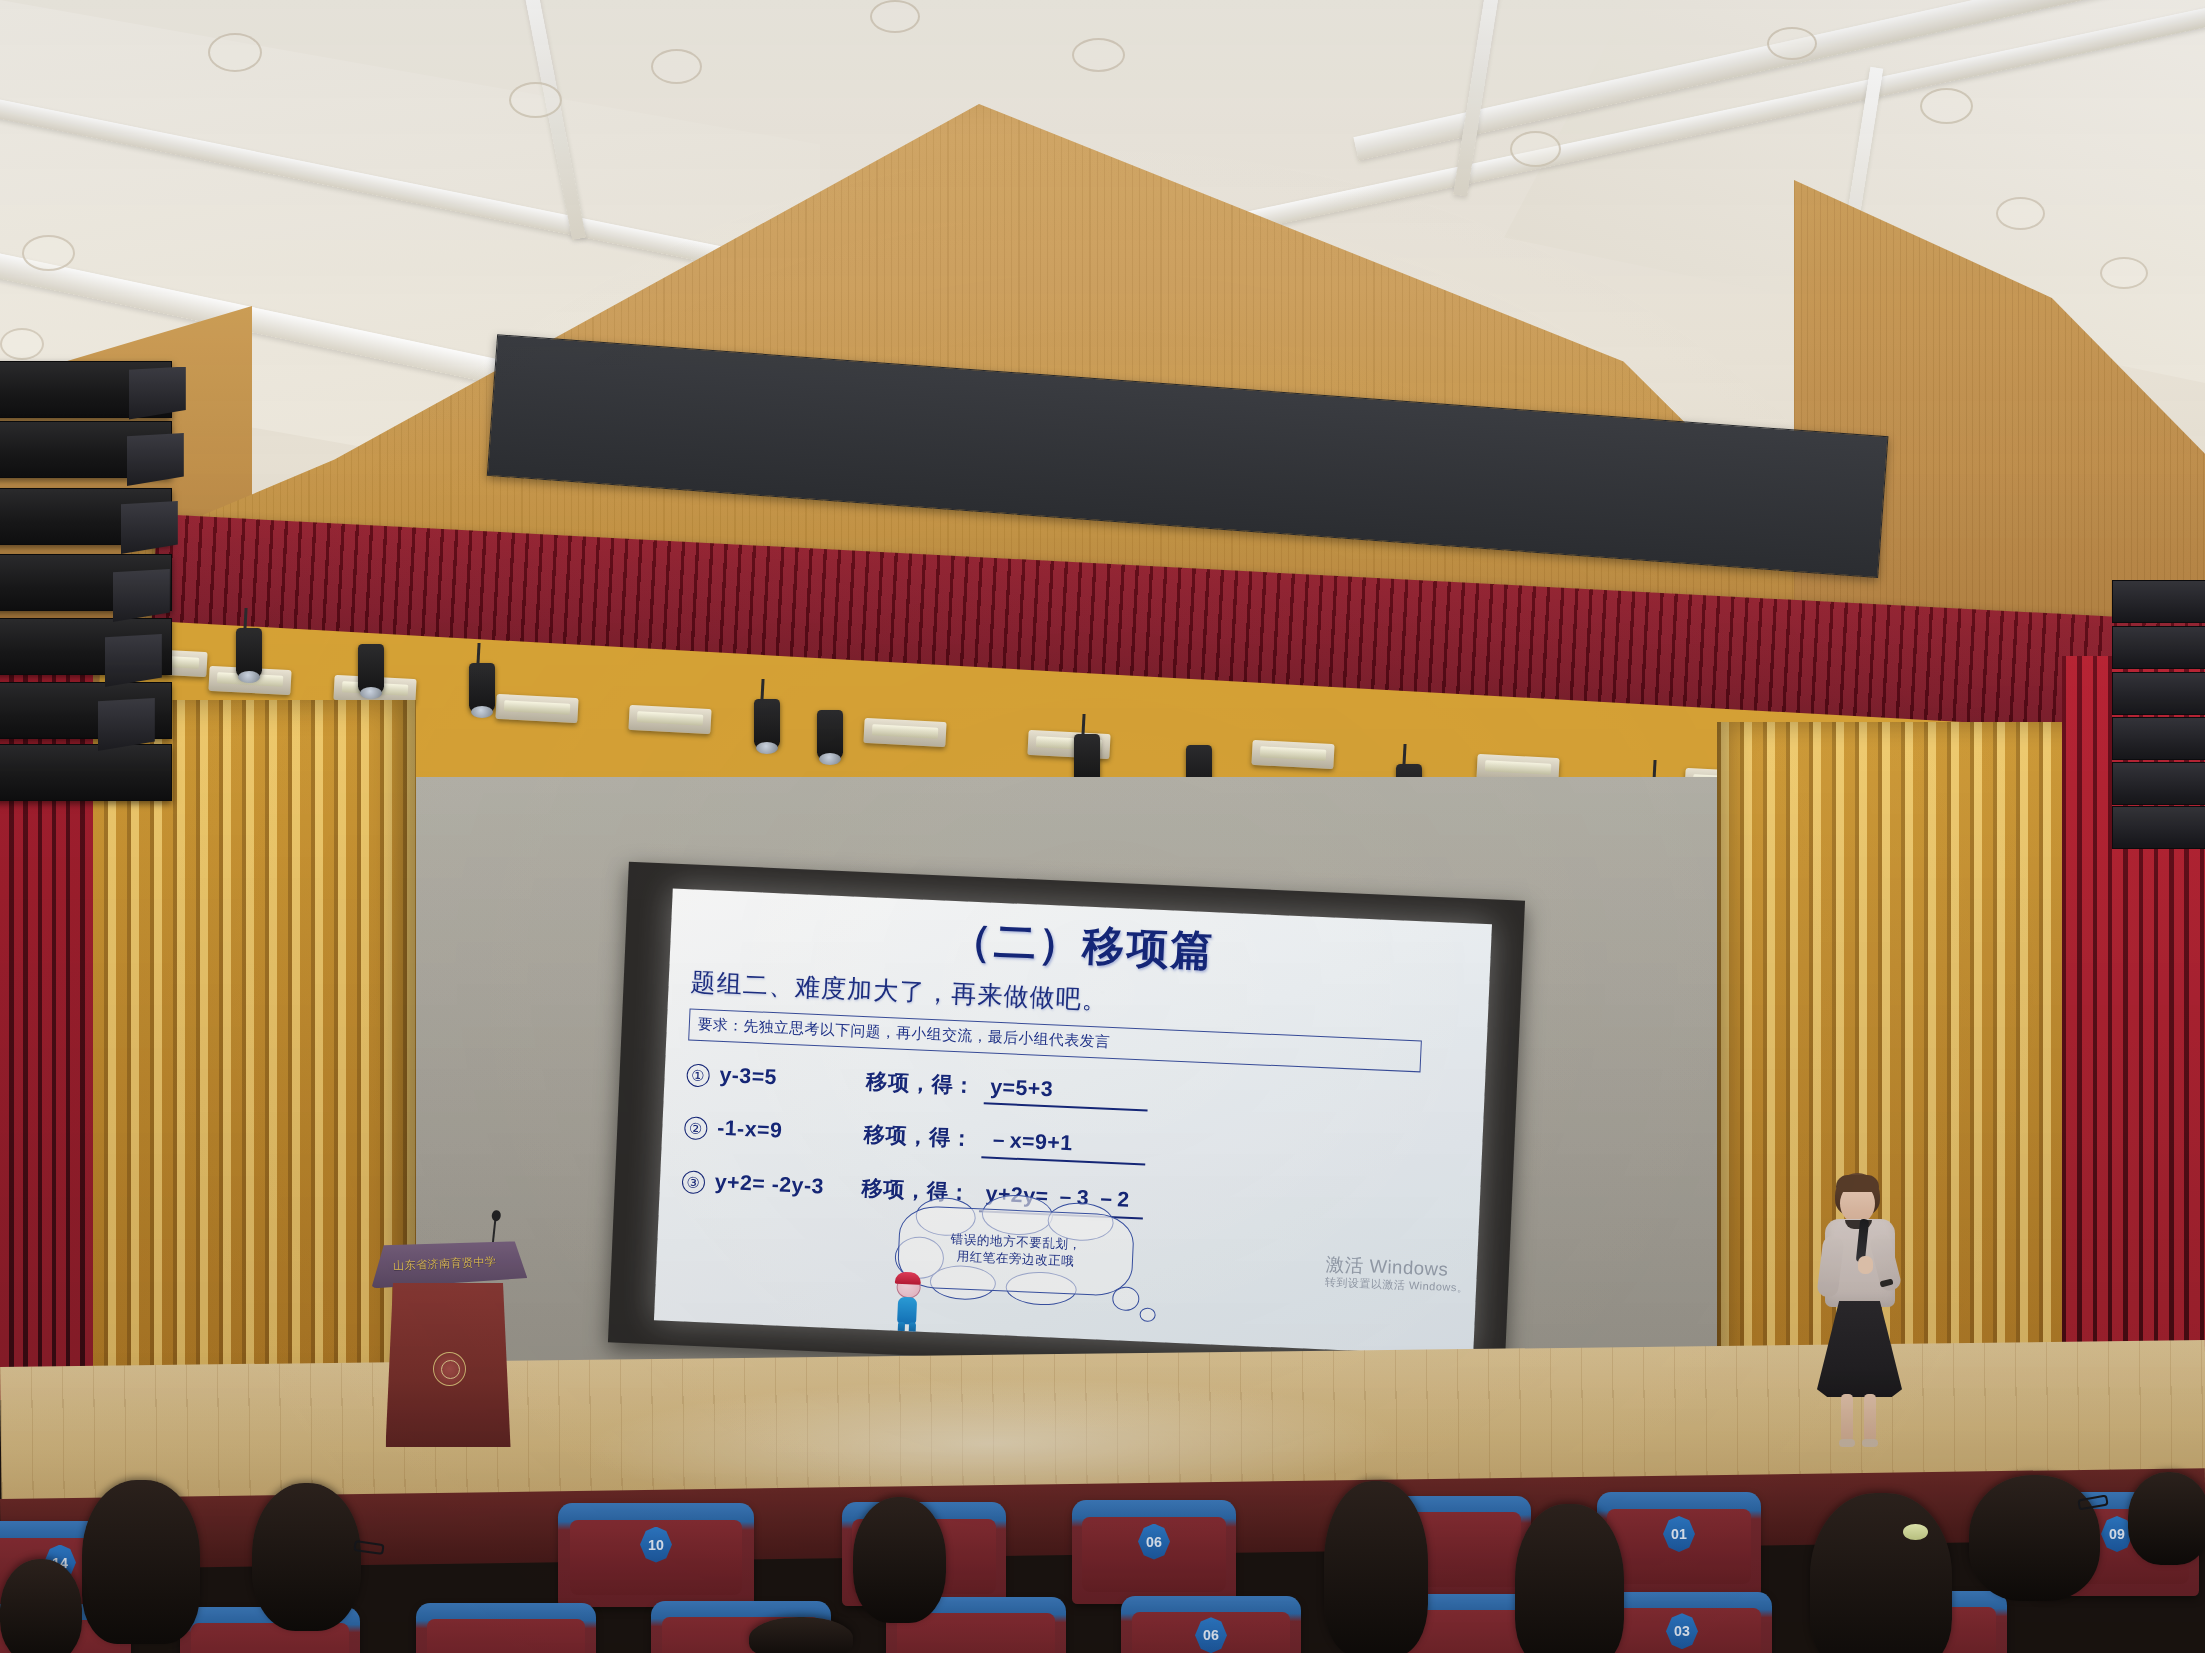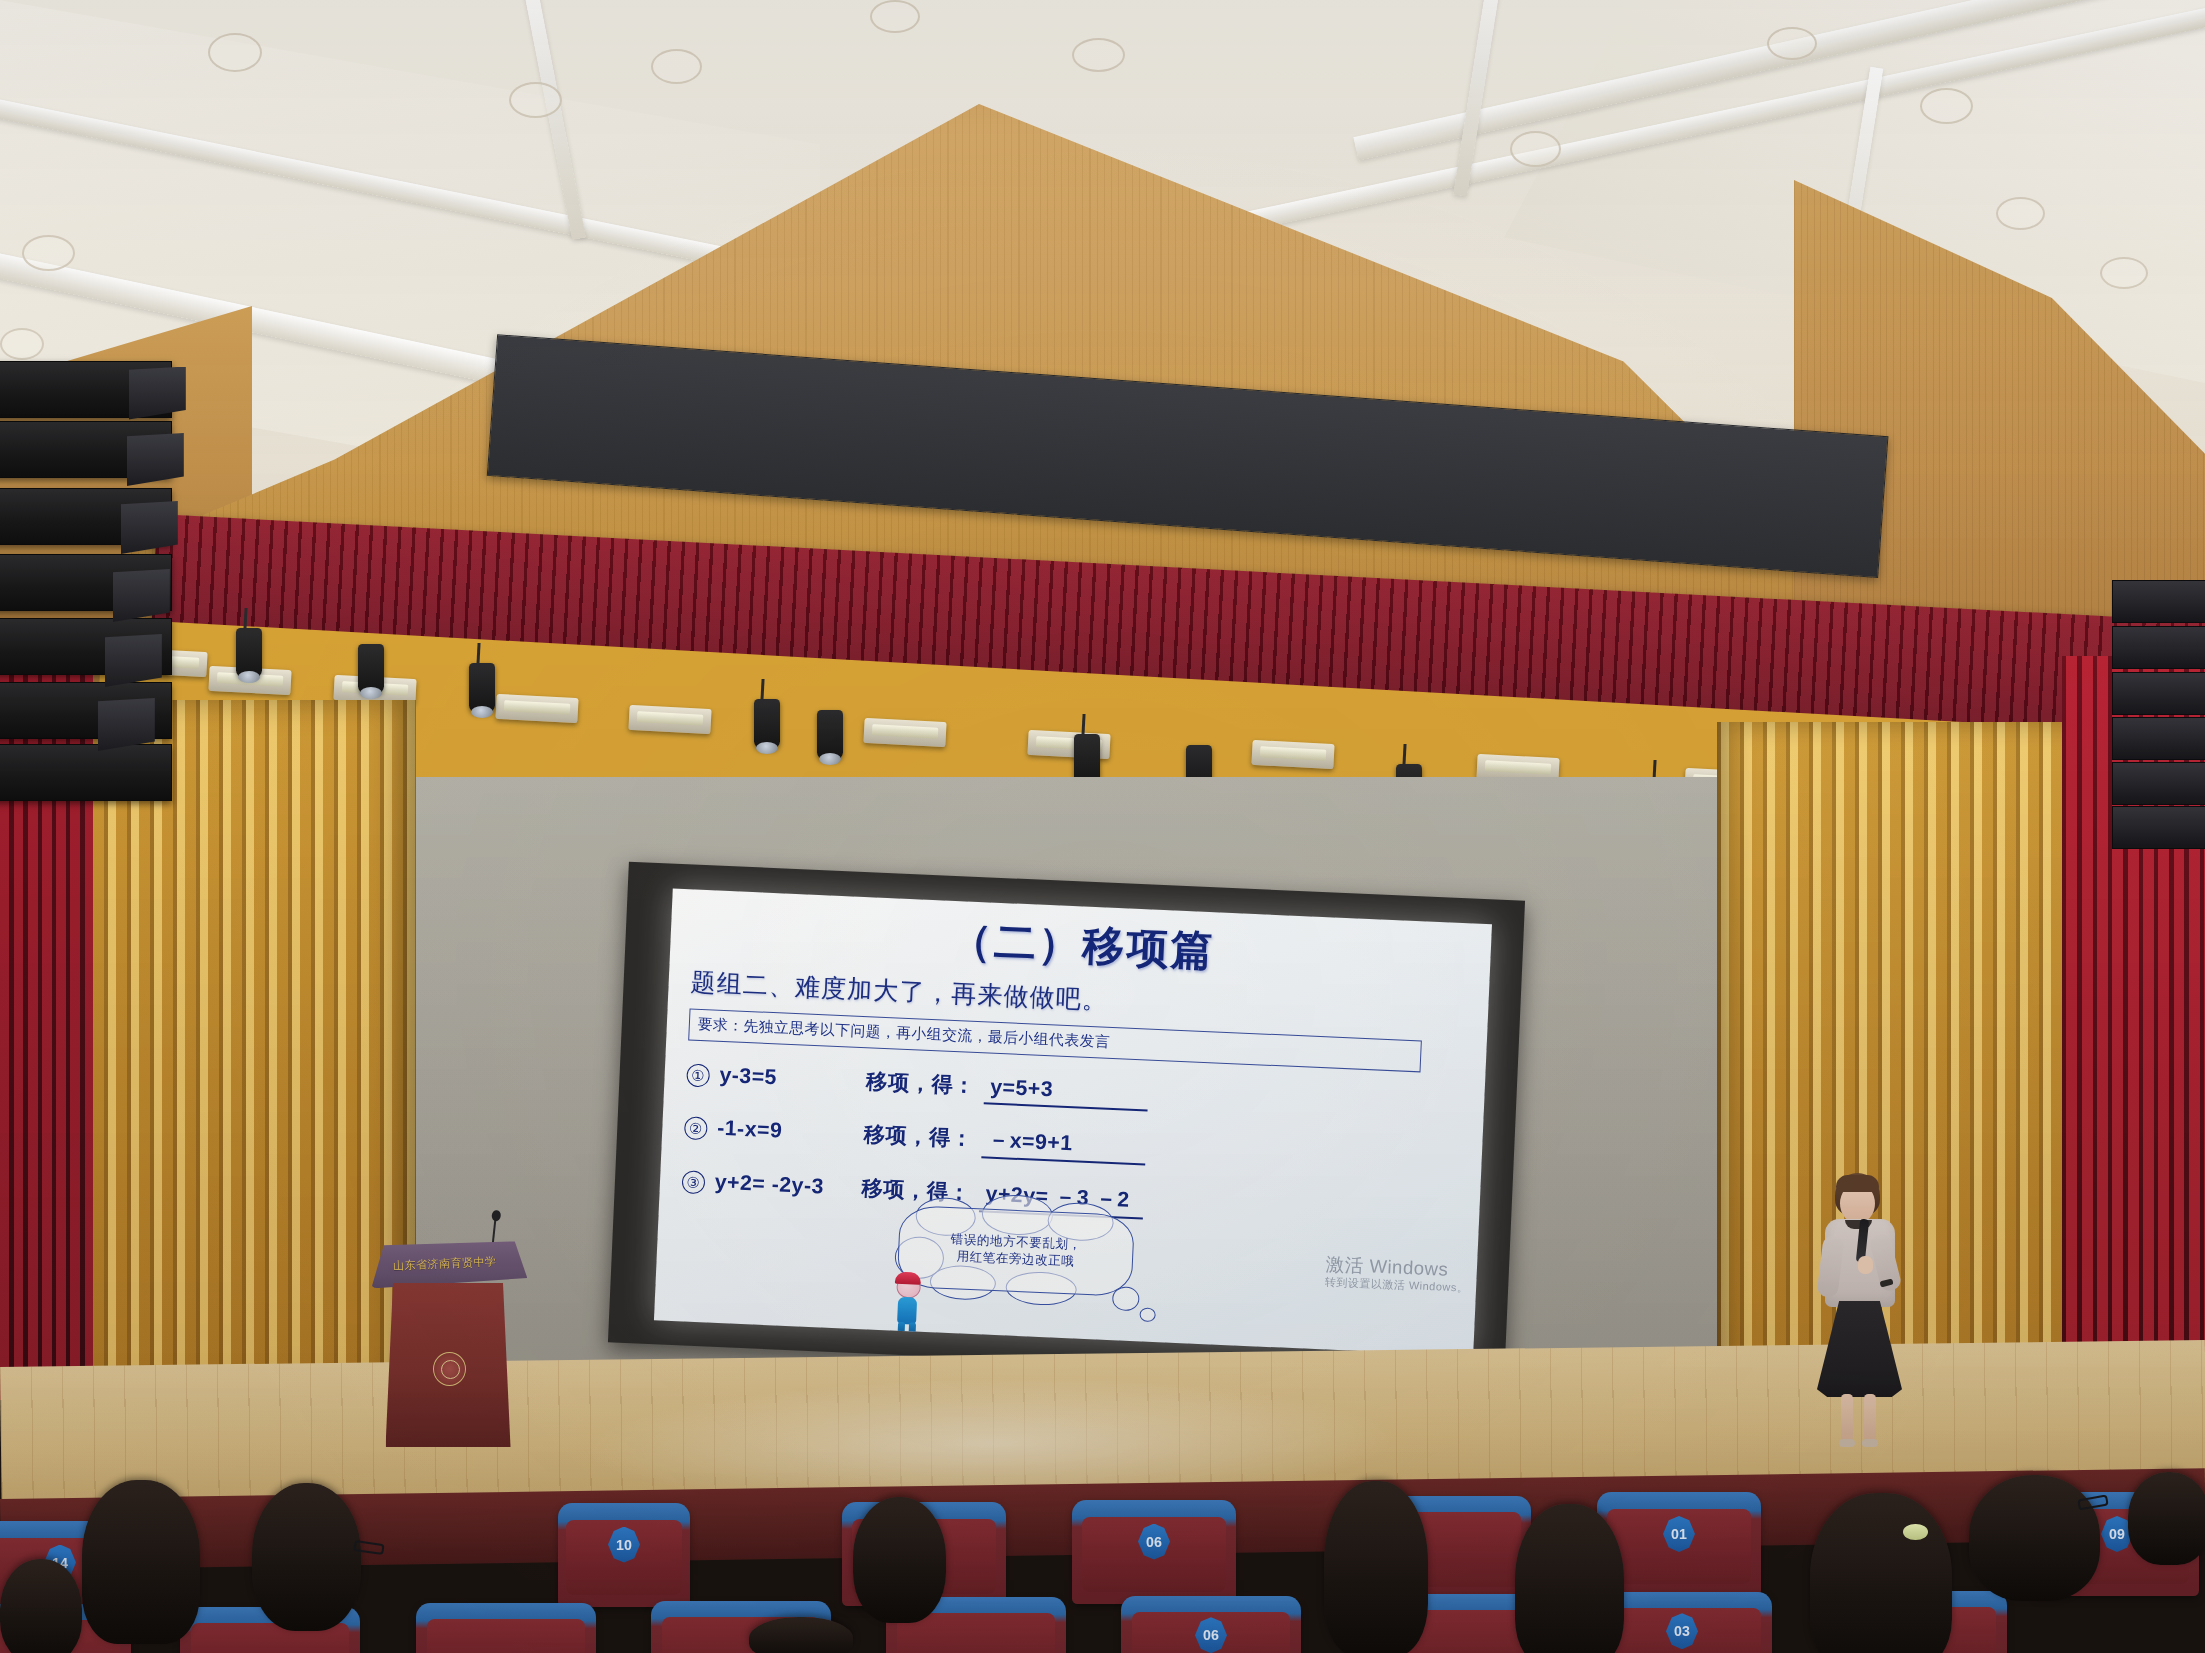--- a/index.html
+++ b/index.html
@@ -669,21 +669,21 @@
   </div>
 
   <div class="stage-apron"></div>
 
   <div class="seating">
 
     <div class="seat" style="left:-22px;top:44px;width:164px;height:104px;">
       <div class="seat-pad"></div>
       <div class="seat-num">14</div>
     </div>
-    <div class="seat" style="left:558px;top:26px;width:132px;height:104px;padding-left:20px;">
+    <div class="seat" style="left:558px;top:26px;width:196px;height:104px;padding-left:20px;">
       <div class="seat-pad"></div>
       <div class="seat-num">10</div>
     </div>
     <div class="seat" style="left:1072px;top:23px;width:164px;height:104px;">
       <div class="seat-pad"></div>
       <div class="seat-num">06</div>
     </div>
     <div class="seat" style="left:842px;top:25px;width:164px;height:104px;">
       <div class="seat-pad"></div>
     </div>

